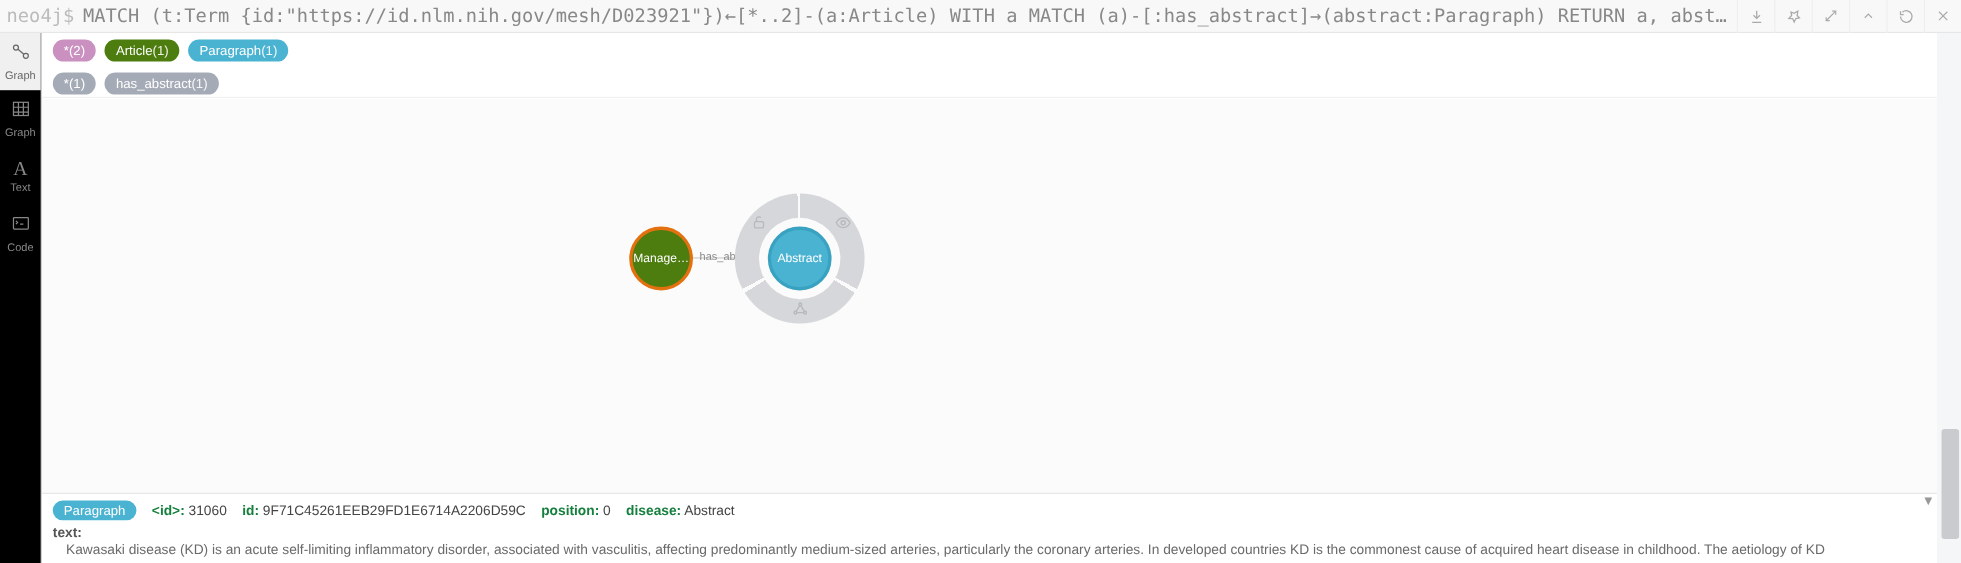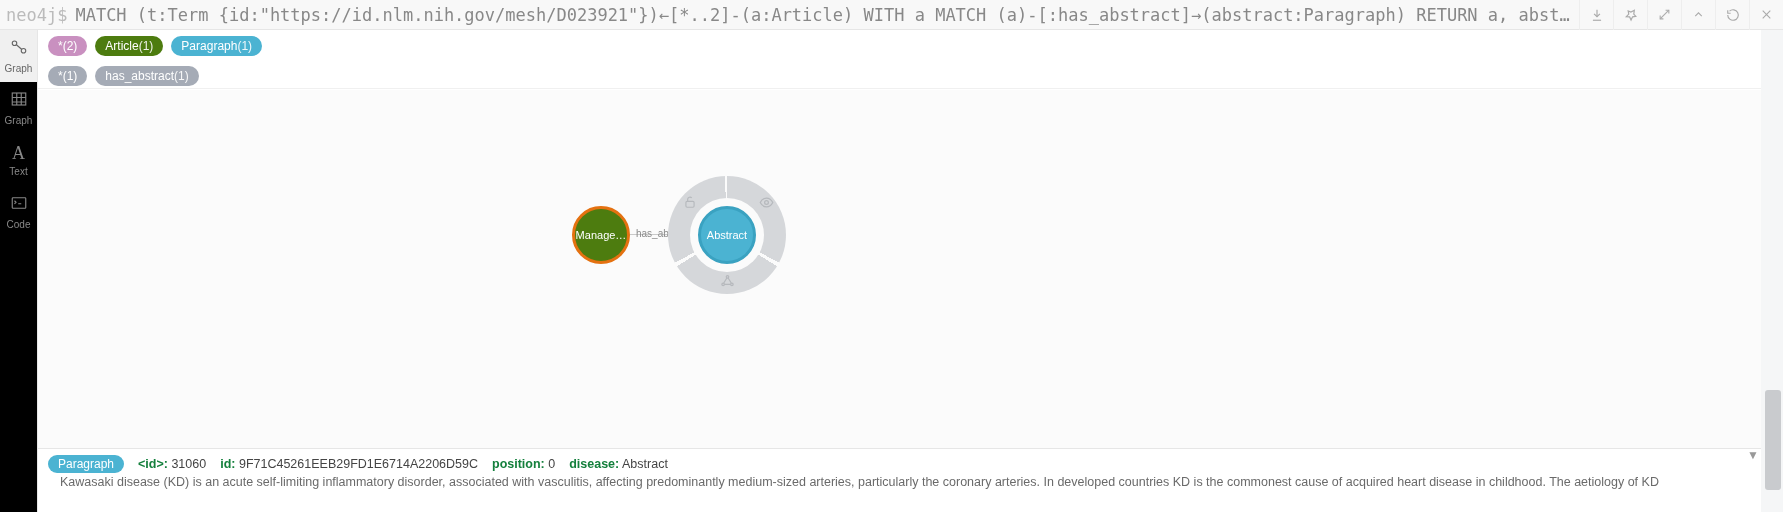--- a/index.html
+++ b/index.html
@@ -198,19 +198,20 @@
 </div>
 
 <div class="detail">
   <div class="detail-row1">
     <span class="badge">Paragraph</span>
     <span class="kv"><b>&lt;id&gt;:</b> <span>31060</span></span>
     <span class="kv"><b>id:</b> <span>9F71C45261EEB29FD1E6714A2206D59C</span></span>
     <span class="kv"><b>position:</b> <span>0</span></span>
     <span class="kv"><b>disease:</b> <span>Abstract</span></span>
   </div>
+  <div class="detail-row2"><b>text:</b></div>
   <div class="detail-text">Kawasaki disease (KD) is an acute self-limiting inflammatory disorder, associated with vasculitis, affecting predominantly medium-sized arteries, particularly the coronary arteries. In developed countries KD is the commonest cause of acquired heart disease in childhood. The aetiology of KD</div>
 </div>
 <div class="caret">▼</div>
 
 <div class="scroll">
   <div class="scroll-thumb"></div>
 </div>
 
 </body></html>

